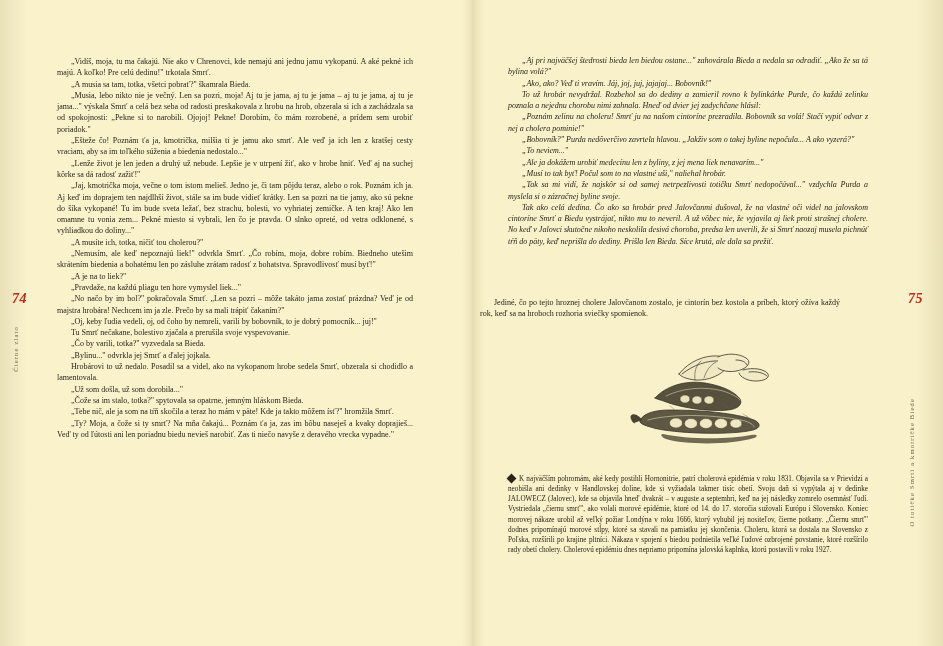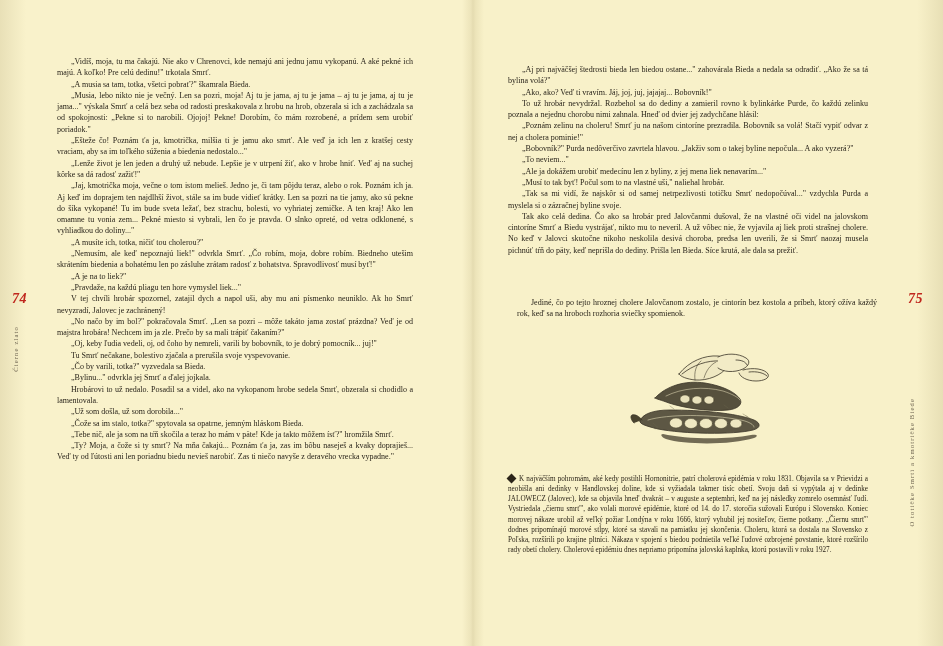--- a/index.html
+++ b/index.html
@@ -64,25 +64,26 @@
     text-indent: 14px;
   }
 
   #left-column {
     left: 57px;
     top: 56px;
     width: 356px;
   }
   #right-column {
     left: 508px;
-    top: 64px;
+    top: 55px;
     width: 360px;
+    font-style: italic;
   }
   #right-column-2 {
-    left: 517px;
+    left: 480px;
     top: 297px;
     width: 360px;
   }
 
   
   .folio {
     position: absolute;
     font-family: "Liberation Serif", "DejaVu Serif", serif;
     font-weight: bold;
     font-style: italic;
@@ -166,21 +167,20 @@
     <p>„Vidíš, moja, tu ma čakajú. Nie ako v Chrenovci, kde nemajú ani jednu jamu vykopanú. A aké pekné ich majú. A koľko! Pre celú dedinu!" trkotala Smrť.</p>
     <p>„A musia sa tam, totka, všetci pobrať?" škamrala Bieda.</p>
     <p>„Musia, lebo nikto nie je večný. Len sa pozri, moja! Aj tu je jama, aj tu je jama – aj tu je jama, aj tu je jama..." výskala Smrť a celá bez seba od radosti preskakovala z hrobu na hrob, obzerala si ich a zachádzala sa od spokojnosti: „Pekne si to narobili. Ojojoj! Pekne! Dorobím, čo mám rozrobené, a prídem sem urobiť poriadok."</p>
     <p>„Ešteže čo! Poznám ťa ja, kmotrička, milšia ti je jamu ako smrť. Ale veď ja ich len z kratšej cesty vraciam, aby sa im toľkého súženia a biedenia nedostalo..."</p>
     <p>„Lenže život je len jeden a druhý už nebude. Lepšie je v utrpení žiť, ako v hrobe hniť. Veď aj na suchej kôrke sa dá radosť zažiť!"</p>
     <p>„Jaj, kmotrička moja, večne o tom istom melieš. Jedno je, či tam pôjdu teraz, alebo o rok. Poznám ich ja. Aj keď im doprajem ten najdlhší život, stále sa im bude vidieť krátky. Len sa pozri na tie jamy, ako sú pekne do šíka vykopané! Tu im bude sveta ležať, bez strachu, bolesti, vo vyhriatej zemičke. A ten kraj! Ako len omamne tu vonia zem... Pekné miesto si vybrali, len čo je pravda. O slnko opreté, od vetra odklonené, s vyhliadkou do doliny..."</p>
     <p>„A musíte ich, totka, ničiť tou cholerou?"</p>
     <p>„Nemusím, ale keď nepoznajú liek!" odvrkla Smrť. „Čo robím, moja, dobre robím. Biedneho utešim skrátením biedenia a bohatému len po zásluhe zrátam radosť z bohatstva. Spravodlivosť musí byť!"</p>
     <p>„A je na to liek?"</p>
     <p>„Pravdaže, na každú pliagu ten hore vymyslel liek..."</p>
-    <p>V tej chvíli hrobár spozornel, zatajil dych a napol uši, aby mu ani písmenko neuniklo. Ak ho Smrť nevyzradí, Jalovec je zachránený!</p>
     <p>„No načo by im bol?" pokračovala Smrť. „Len sa pozri – môže takáto jama zostať prázdna? Veď je od majstra hrobára! Nechcem im ja zle. Prečo by sa mali trápiť čakaním?"</p>
     <p>„Oj, keby ľudia vedeli, oj, od čoho by nemreli, varili by bobovník, to je dobrý pomocník... juj!"</p>
     <p>Tu Smrť nečakane, bolestivo zjačala a prerušila svoje vyspevovanie.</p>
     <p>„Čo by varili, totka?" vyzvedala sa Bieda.</p>
     <p>„Bylinu..." odvrkla jej Smrť a ďalej jojkala.</p>
     <p>Hrobárovi to už nedalo. Posadil sa a videl, ako na vykopanom hrobe sedela Smrť, obzerala si chodidlo a lamentovala.</p>
     <p>„Už som došla, už som dorobila..."</p>
     <p>„Čože sa im stalo, totka?" spytovala sa opatrne, jemným hláskom Bieda.</p>
     <p>„Tebe nič, ale ja som na tŕň skočila a teraz ho mám v päte! Kde ja takto môžem ísť?" hromžila Smrť.</p>
     <p>„Ty? Moja, a čože si ty smrť? Na mňa čakajú... Poznám ťa ja, zas im bôbu naseješ a kvaky doprajieš... Veď ty od ľútosti ani len poriadnu biedu nevieš narobiť. Zas ti niečo navyše z deravého vrecka vypadne."</p>

